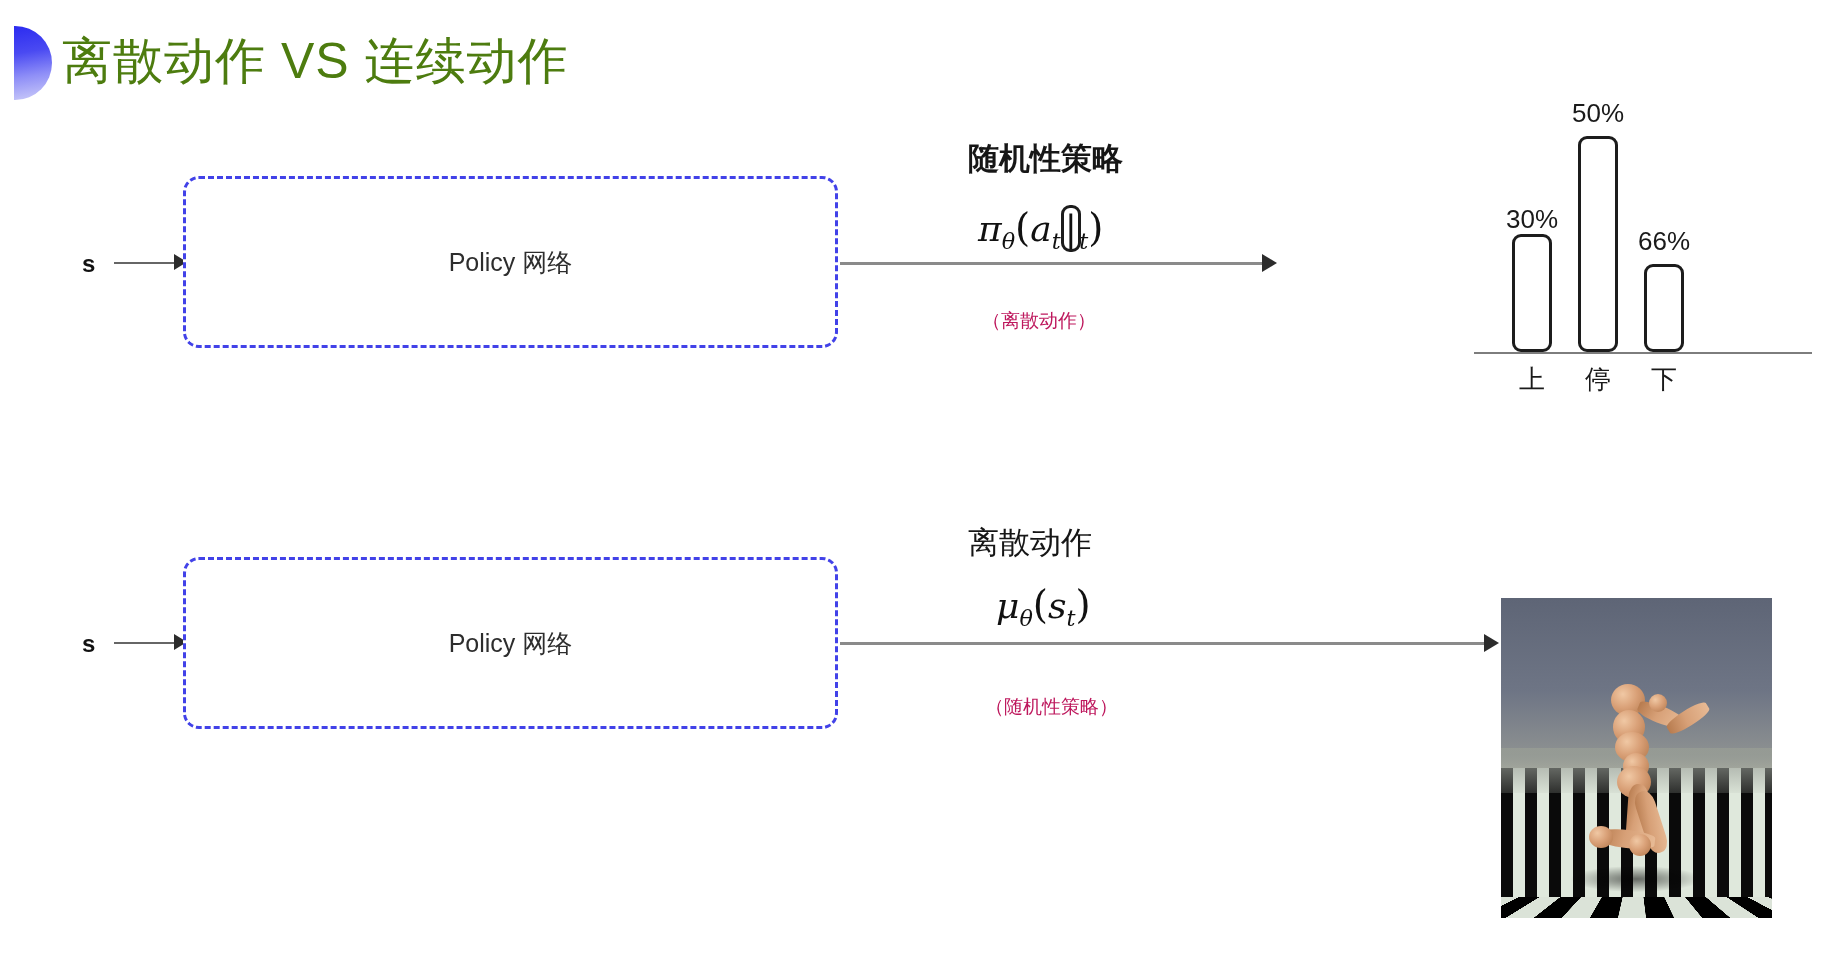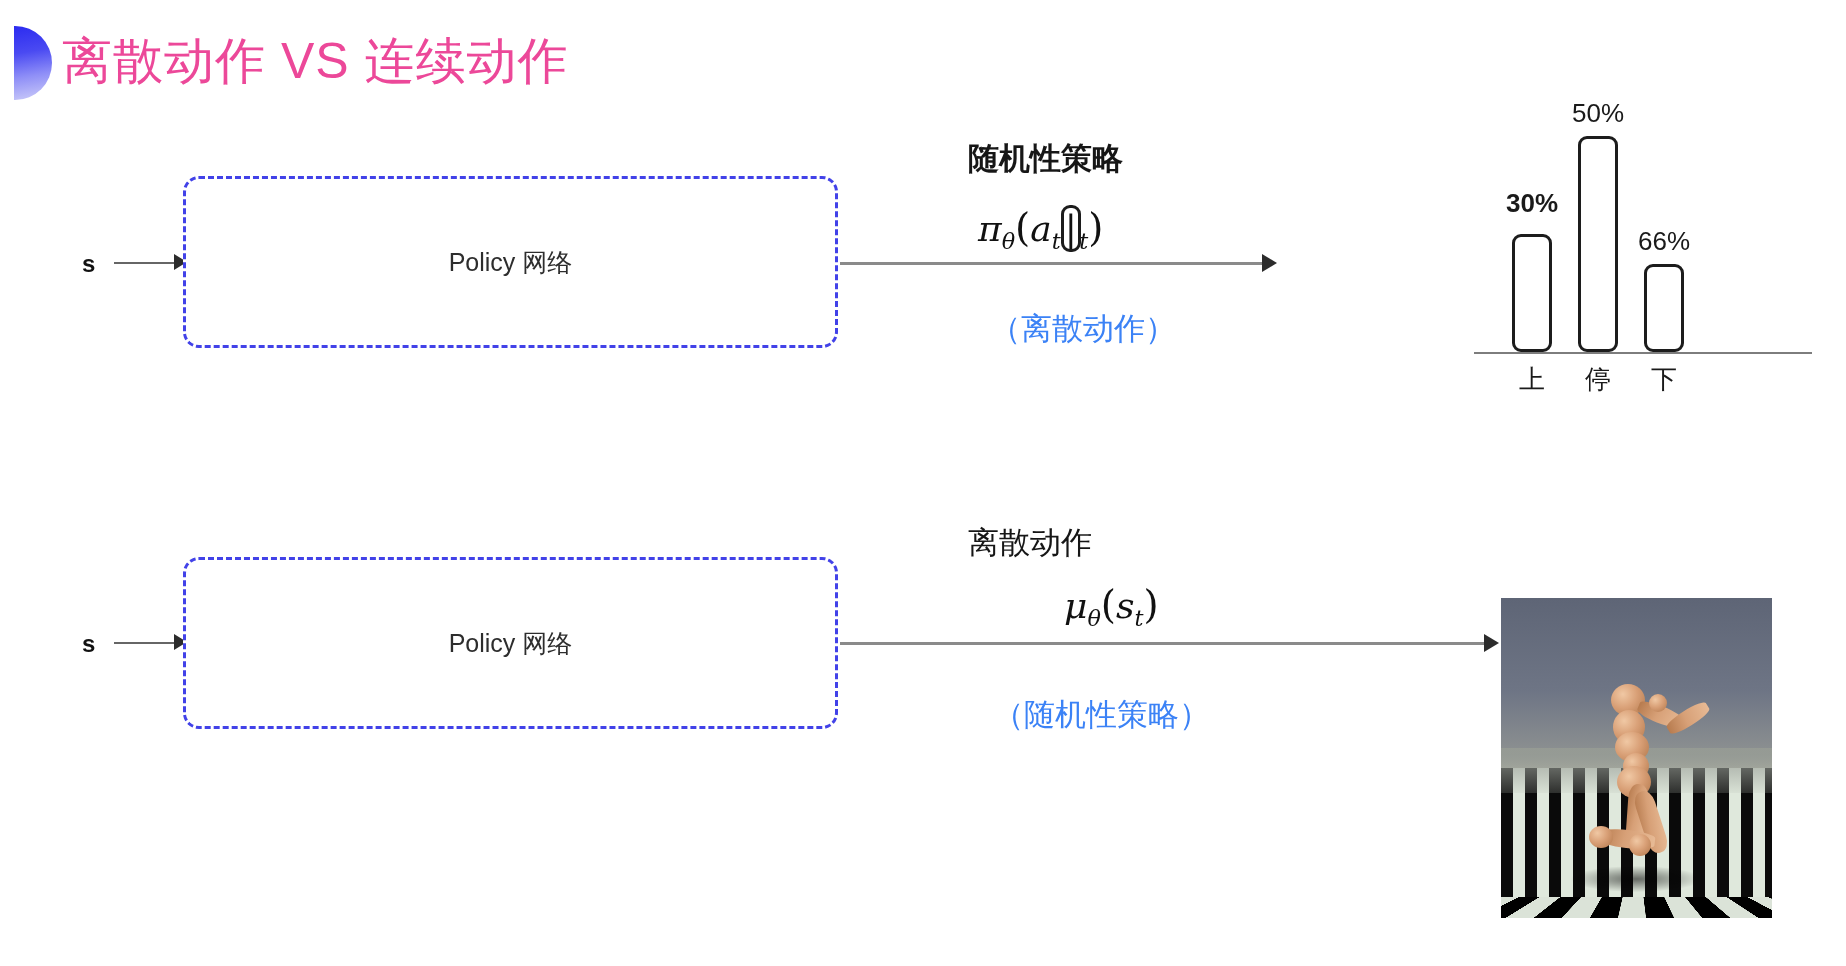--- a/index.html
+++ b/index.html
@@ -26,21 +26,21 @@
     border-radius: 0 40px 40px 0;
     background: linear-gradient(170deg, #2b2bf0 0%, #4a4af2 35%, #8e8ef7 65%, #cfcff9 100%);
   }
   #page-title {
     position: absolute;
     left: 62px;
     top: 28px;
     font-size: 50px;
     line-height: 66px;
     letter-spacing: 1px;
-    color: #ec4899;
+    color: #4d7c0f;
     white-space: nowrap;
     text-align: center;
   }
 
   
   .policy-box {
     position: absolute;
     border: 3px dashed #4242e8;
     border-radius: 16px;
     box-sizing: border-box;
@@ -109,24 +109,23 @@
   .formula .paren {
     font-style: normal;
     font-size: 1.08em;
   }
   .formula .bar {
     font-style: normal;
     padding: 0 1px;
   }
   .note-red {
     position: absolute;
-    font-size: 31px;
-    color: #3b82f6;
-    white-space: nowrap;
-    margin-left: 8px;
+    font-size: 19px;
+    color: #be185d;
+    white-space: nowrap;
   }
 
   
   #bar-chart {
     position: absolute;
     left: 1468px;
     top: 96px;
     width: 350px;
     height: 300px;
   }
@@ -250,21 +249,21 @@
   </div>
 
   <div class="note-red" style="left:982px; top:308px;">（离散动作）</div>
 
   <div id="bar-chart">
 
     <div class="bar" style="left:44px; top:138px; width:40px; height:118px;"></div>
     <div class="bar" style="left:110px; top:40px; width:40px; height:216px;"></div>
     <div class="bar" style="left:176px; top:168px; width:40px; height:88px;"></div>
 
-    <div class="bar-value" style="left:14px; top:92px; width:100px;font-weight:bold;">30%</div>
+    <div class="bar-value" style="left:14px; top:108px; width:100px;">30%</div>
     <div class="bar-value" style="left:80px; top:2px; width:100px;">50%</div>
     <div class="bar-value" style="left:146px; top:130px; width:100px;">66%</div>
 
     <div id="bar-axis"></div>
 
     <div class="bar-cat" style="left:14px; top:266px; width:100px;">上</div>
     <div class="bar-cat" style="left:80px; top:266px; width:100px;">停</div>
     <div class="bar-cat" style="left:146px; top:266px; width:100px;">下</div>
   </div>
 </div>
@@ -278,21 +277,21 @@
 
   <div class="policy-box" style="left:183px; top:557px; width:655px; height:172px;">
     <div class="policy-box-label">Policy 网络</div>
   </div>
 
   <div class="arrow-line thick" style="left:840px; top:642px; width:650px;"></div>
   <div class="arrow-head" style="left:1484px; top:634px;"></div>
 
   <div class="policy-kind" style="left:968px; top:522px;">离散动作</div>
 
-  <div class="formula" style="left:1064px; top:582px;">
+  <div class="formula" style="left:996px; top:582px;">
     <span>μ</span><span class="sub">θ</span><span class="paren">(</span><span>s</span><span class="sub">t</span><span class="paren">)</span>
   </div>
 
   <div class="note-red" style="left:985px; top:694px;">（随机性策略）</div>
 
   <div id="humanoid-figure">
     <div id="sky"></div>
     <div id="floor">
       <div id="floor-persp"></div>
     </div>

